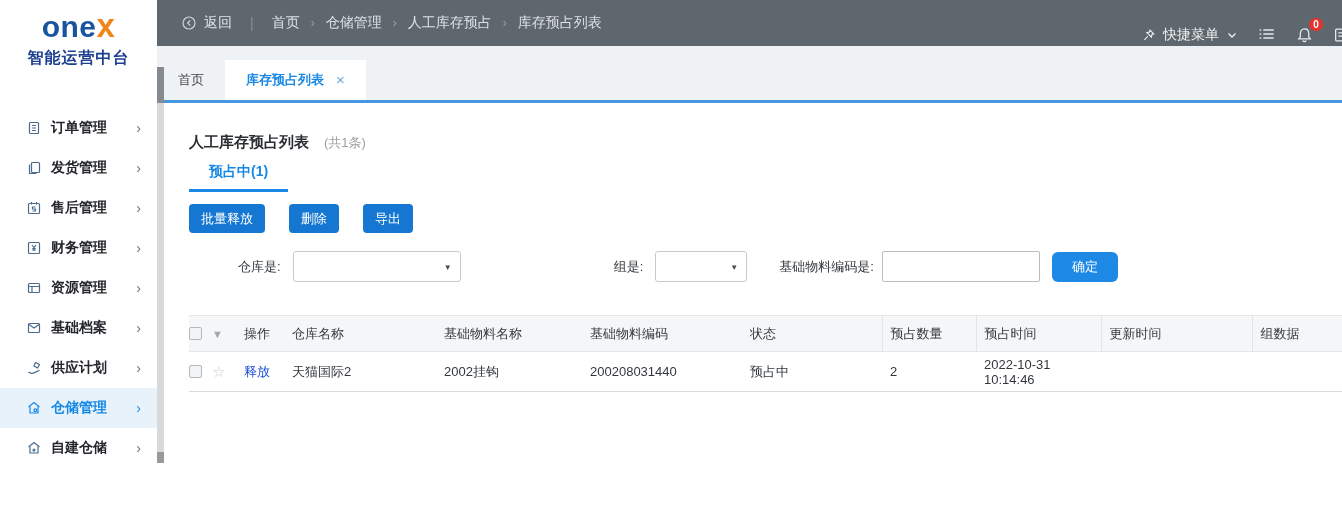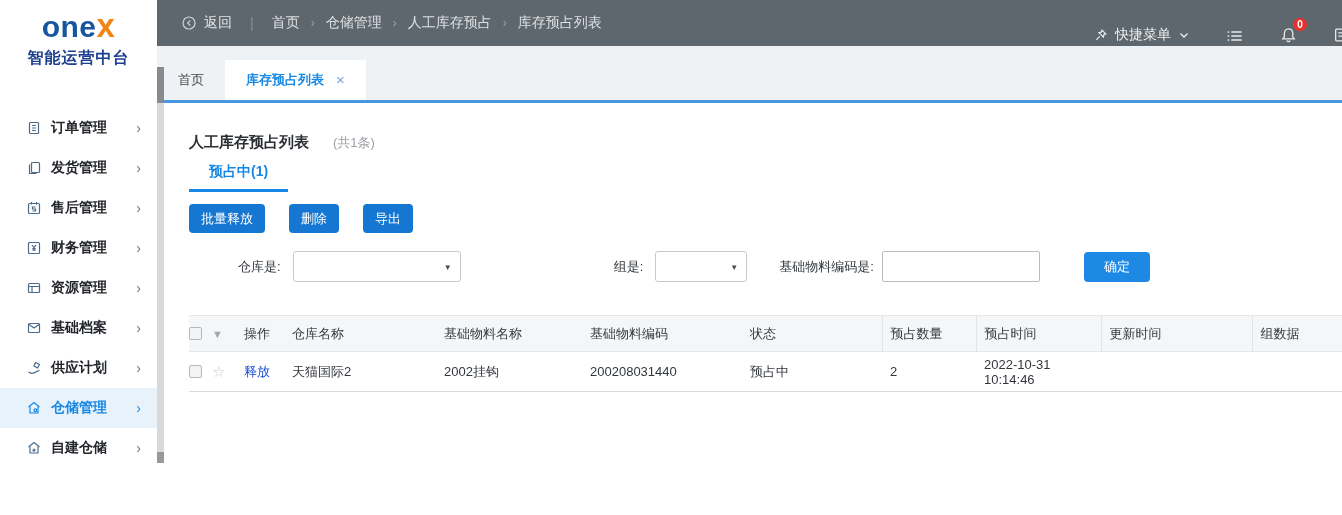--- a/index.html
+++ b/index.html
@@ -30,51 +30,51 @@
   
   .main { flex:1; min-width:0; display:flex; flex-direction:column; }
 
   
   .topbar { height:46px; flex:none; background:#5e676e; display:flex; align-items:center; padding-left:24px; color:#dfe2e5; }
   .back { display:flex; align-items:center; gap:7px; font-size:14px; color:#e3e6e8; cursor:pointer; }
   .tb-div { color:#868d93; margin:0 18px; font-size:14px; }
   .crumb { display:flex; align-items:center; gap:11px; font-size:14px; color:#dde0e3; }
   .crumb .sep { color:#9aa0a6; font-size:12px; }
   .crumb-item { cursor:pointer; }
-  .tb-right { margin-left:auto; display:flex; align-items:flex-end; gap:36px;margin-top:24px; }
+  .tb-right { margin-left:auto; display:flex; align-items:flex-start; gap:20px;margin-top:24px; }
   .quick { display:flex; align-items:center; gap:7px; font-size:14px; color:#eef0f2; cursor:pointer; }
   .tb-icon { display:inline-flex; cursor:pointer; color:#e8eaec; }
   .bell { position:relative; }
   .badge { position:absolute; top:-8px; right:-10px; background:#e5342e; color:#fff; font-size:10px; font-weight:700; line-height:13px; min-width:14px; text-align:center; border-radius:8px; padding:0 3px; }
   .partial { width:9px; overflow:hidden; flex:none; height:18px; }
 
   
   .tabstrip { height:57px; flex:none; background:#eff2f4; border-bottom:3px solid #4697e0; display:flex; align-items:flex-end; }
   .tab { height:40px; line-height:40px; padding:0 21px; font-size:13px; color:#43474c; cursor:pointer; display:flex; align-items:center; }
   .tab.active { background:#fff; color:#1788e4; font-weight:700; }
   .tab .close { margin-left:12px; color:#6aa9e0; font-size:15px; font-weight:400; cursor:pointer; }
 
   
   .content { flex:1; background:#fff; padding:30px 0 0 32px; }
   .pg-title { font-size:15px; font-weight:700; color:#2b2e33; }
-  .pg-count { font-size:13px; font-weight:400; color:#9ca0a5; margin-left:24px; }
+  .pg-count { font-size:13px; font-weight:400; color:#9ca0a5; margin-left:15px; }
   .subtabs { margin-top:10px; }
   .subtab { display:inline-block; padding:0 20px 8px; border-bottom:3px solid #1788e4; color:#1788e4; font-size:14px; font-weight:700; cursor:pointer; }
   .btn-row { margin-top:12px; display:flex; gap:24px; }
   .btn { height:29px; padding:0 12px; background:#1577d2; color:#fff; border:none; border-radius:4px; font-size:13px; cursor:pointer; font-family:inherit; }
   .filter-row { margin-top:18px; display:flex; align-items:center; font-size:13px; color:#33373c; }
   .f-label { flex:none;text-align:center; }
   .lbl-warehouse { margin-left:49px; }
   .sel { position:relative; margin-left:12px; width:168px; height:31px; background:#fff; border:1px solid #c6cace; border-radius:3px; cursor:pointer; flex:none; }
   .sel .car { position:absolute; right:8px; top:50%; transform:translateY(-50%); font-size:8px; color:#474b50; }
   .lbl-group { margin-left:153px; }
   .sel.narrow { width:92px; }
   .lbl-code { margin-left:32px; }
   .txt { margin-left:8px; width:158px; height:31px; border:1px solid #b9bdc2; border-radius:2px; padding:0 8px; font-size:13px; font-family:inherit; flex:none; }
-  .btn.confirm { margin-left:44px; width:66px; height:30px; background:#1e88e5; flex:none; }
+  .btn.confirm { margin-left:12px; width:66px; height:30px; background:#1e88e5; flex:none;border-radius:6px; }
 
   
   table.grid { margin-top:33px; width:100%; border-collapse:collapse; table-layout:fixed; font-size:13px; color:#33373c; }
   .grid thead tr { height:36px; background:#f5f6f8; }
   .grid th { font-weight:400; text-align:left; border-top:1px solid #e4e6e8; border-bottom:1px solid #e4e6e8; padding:0; color:#34383d; }
   .grid th.bord { border-left:1px solid #e2e4e6; padding-left:8px; }
   .grid tbody tr { height:40px; }
   .grid td { padding:0; border-bottom:1px solid #d8dadc; }
   .grid td.bord { padding-left:8px; }
   .selcell { display:flex; align-items:center; gap:10px; }

